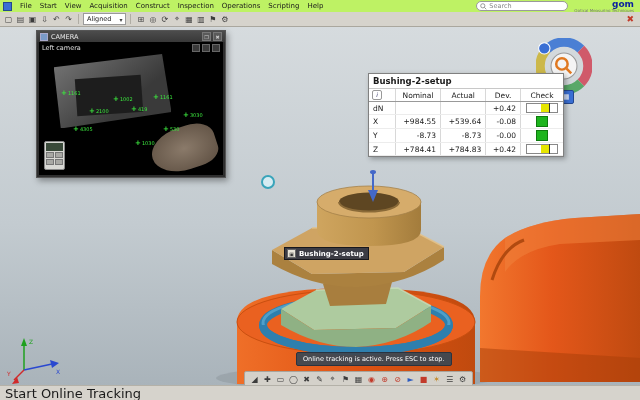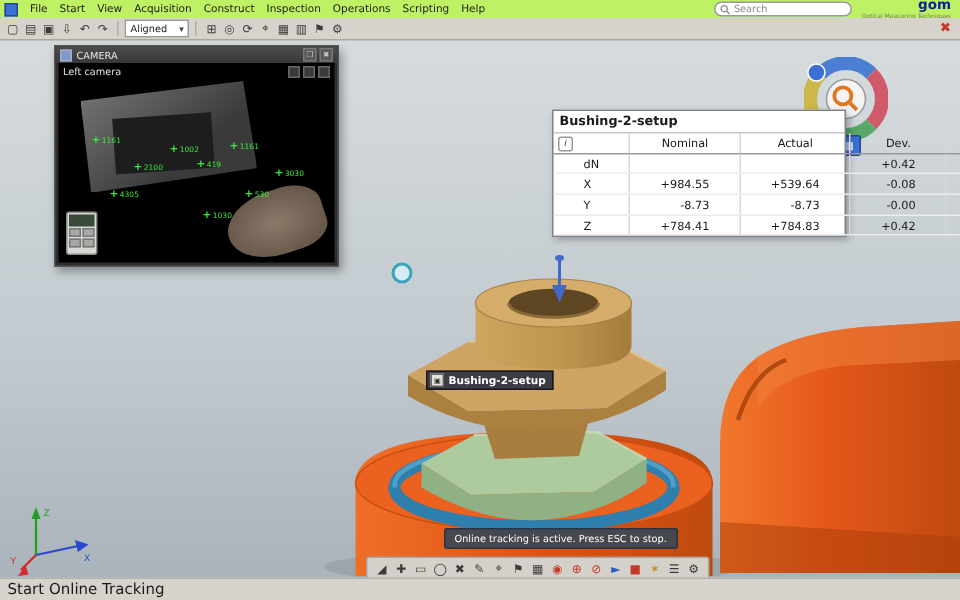--- a/index.html
+++ b/index.html
@@ -70,21 +70,21 @@
   .nav-sub{position:absolute;left:558px;top:64px;width:14px;height:12px;background:#3a6fd4;
            border:1px solid #24488f;border-radius:2px;color:#fff;font-size:7px;display:flex;
            align-items:center;justify-content:center;z-index:15;}
 
   
   .insp-table{position:absolute;left:368px;top:47px;width:194px;background:#fff;
               border:1px solid #808080;box-shadow:2px 2px 5px rgba(0,0,0,.3);z-index:20;}
   .insp-title{font-weight:bold;font-size:8.5px;padding:2px 4px;border-bottom:1px solid #c8c8c8;}
   .insp-table table{border-collapse:collapse;width:100%;font-size:7.5px;}
   .insp-table th{font-weight:normal;border-bottom:1px solid #999;padding:1px 3px;text-align:center;}
-  .insp-table td{padding:1px 20px;text-align:right;border-bottom:1px solid #ececec;}
+  .insp-table td{padding:1px 4px;text-align:right;border-bottom:1px solid #ececec;}
   .insp-table td.c-name,.insp-table th.c-name{text-align:left;width:18px;}
   .insp-table th.c-check,.insp-table td.c-check{text-align:center;width:34px;border-left:1px solid #d8d8d8;}
   .insp-table td.c-num,.insp-table th.c-num{border-left:1px solid #d8d8d8;}
   .info-box{display:inline-block;width:8px;height:8px;border:1px solid #999;border-radius:2px;
             font-size:6px;font-style:italic;text-align:center;line-height:8px;color:#336;}
   .check-box{width:10px;height:9px;background:#1db41d;border:1px solid #0e7a0e;margin:0 auto;}
   .check-meter{width:30px;height:8px;border:1px solid #888;background:#fff;position:relative;margin:0 auto;}
   .check-meter .fill{position:absolute;left:45%;width:28%;top:0;bottom:0;background:#e6e600;}
   .check-meter .tick{position:absolute;left:72%;top:-1px;bottom:-1px;width:1px;background:#333;}
 
@@ -105,21 +105,21 @@
                 padding:0 4px;z-index:12;}
   .bs-icon{width:11px;height:11px;display:flex;align-items:center;justify-content:center;font-size:8px;}
 
   
   .axes{position:absolute;left:6px;top:306px;z-index:8;}
   .axes text{font-size:6px;font-family:"DejaVu Sans",sans-serif;}
 
   
   .statusbar{position:absolute;bottom:0;left:0;right:0;height:14px;background:#d6d3cc;
              border-top:1px solid #b4b1a8;display:flex;align-items:center;padding:0 5px;
-             font-size:10px;z-index:40;}
+             font-size:13px;z-index:40;}
   .sb-right{margin-left:auto;display:flex;gap:16px;}
 </style>
 </head>
 <body>
 
 <div class="app">
 
   <div class="menubar">
     <span class="app-icon"></span>
     <span style="display:flex;">

